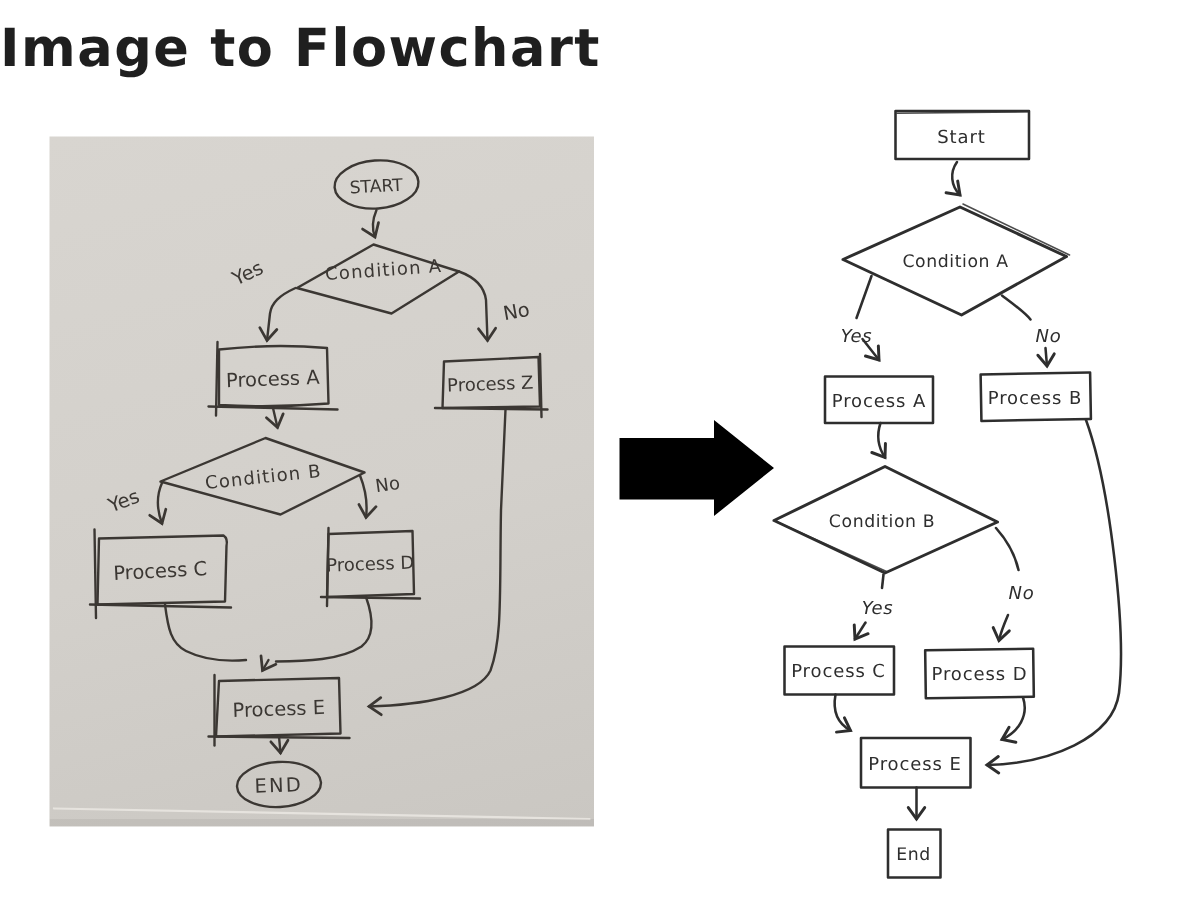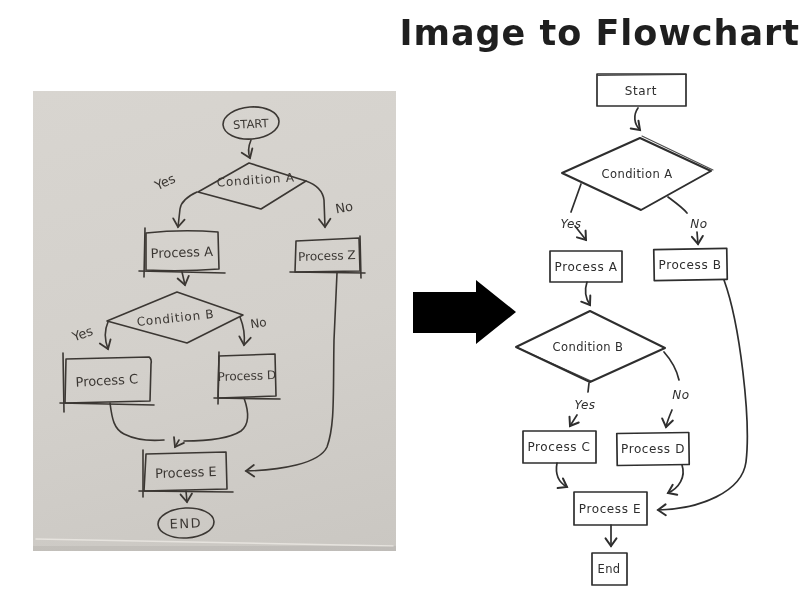--- a/index.html
+++ b/index.html
@@ -2,21 +2,21 @@
 <html style="--page-bg: #ffffff; --title-color: #1f1f1f; --photo-bg: #d3d0cb; --photo-ink: #3b3733; --chart-ink: #2e2e2e; --arrow-color: #000000;"><head>
 <meta charset="utf-8">
 <style>
   html,body{margin:0;padding:0;}
   body{
     width:800px;height:604px;position:relative;overflow:hidden;
     background:var(--page-bg,#ffffff);
     font-family:"DejaVu Sans",sans-serif;
   }
   .title{
-    position:absolute;top:13px;left:0;width:800px;text-align:right;
+    position:absolute;top:13px;left:0;width:800px;text-align:left;
     font-size:35px;font-weight:bold;letter-spacing:1px;color:var(--title-color,#1f1f1f);
   }
   .photo{
     position:absolute;left:33px;top:91px;width:363px;height:460px;
     background:linear-gradient(165deg,#d8d5d0 0%,var(--photo-bg,#d3d0cb) 55%,#cac7c2 100%);
   }
   .photo-svg{position:absolute;left:0;top:0;width:100%;height:100%;}
   .big-arrow{position:absolute;left:405px;top:272px;width:120px;height:80px;}
   .chart-svg{position:absolute;left:500px;top:58px;width:300px;height:546px;}
 

